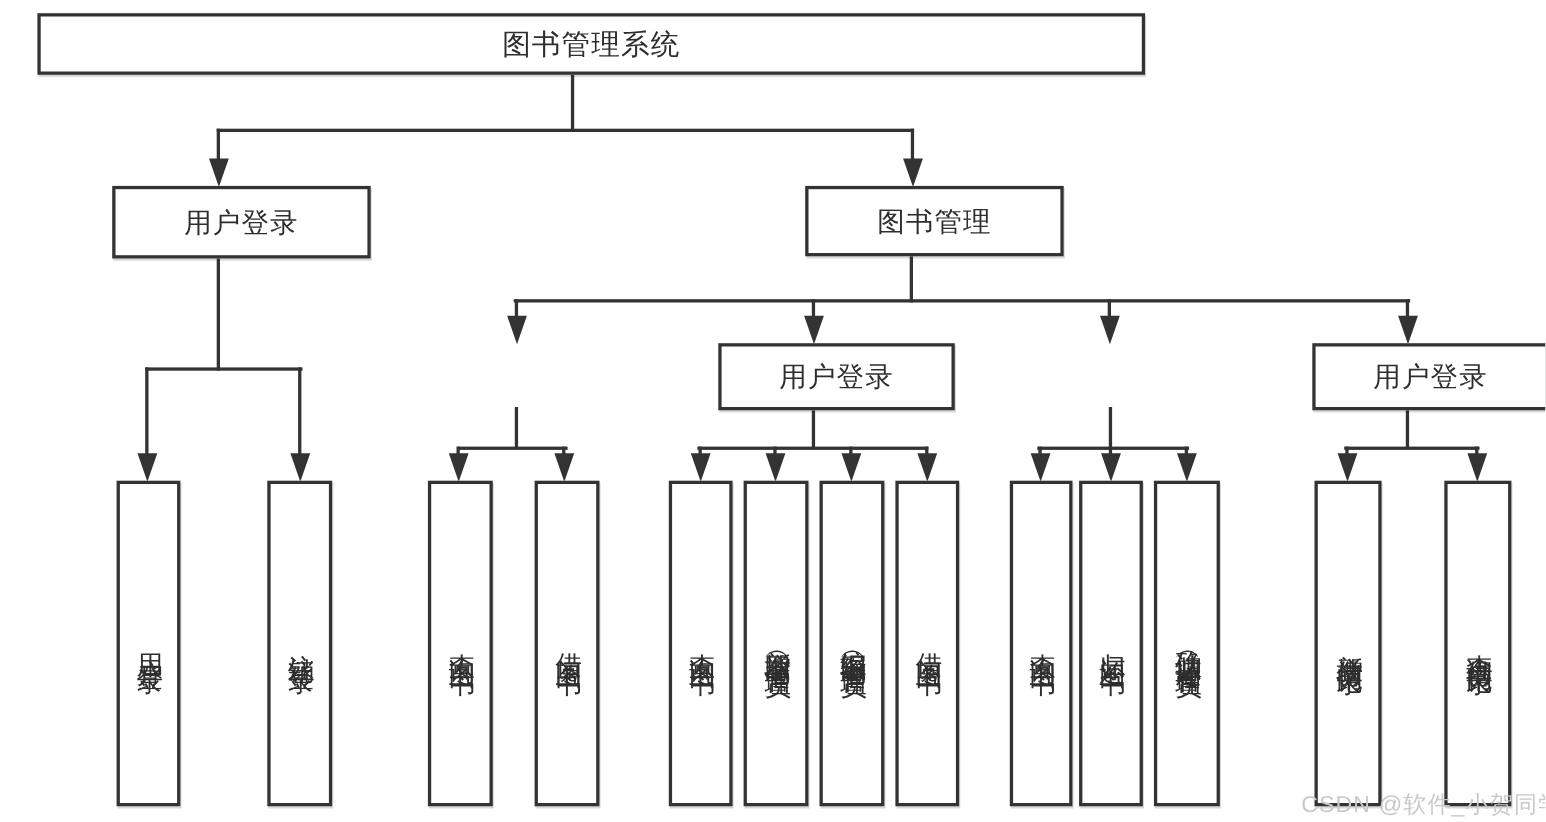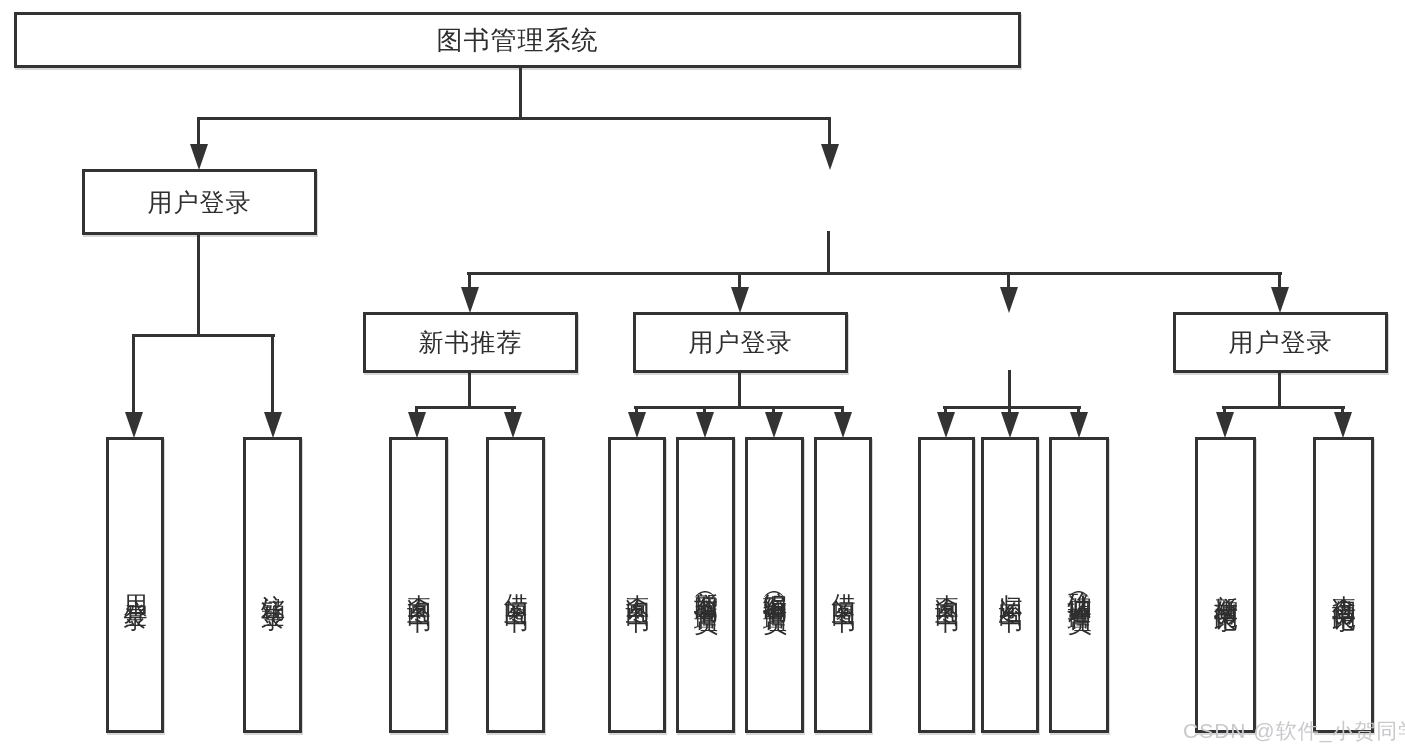--- a/index.html
+++ b/index.html
@@ -9,21 +9,21 @@
   
   .node{
     position:absolute;
     box-sizing:border-box;
     background:#ffffff;
     border:3px solid #333333;
     box-shadow:1px 2px 0 rgba(40,40,40,0.18);
     display:flex;align-items:center;justify-content:center;
     color:#2e2e2e;
   }
-  .hnode{font-size:25px;letter-spacing:1px;}
+  .hnode{font-size:25px;letter-spacing:1px;margin-left:20px;}
   .root{font-size:26px;}
   .vnode span{
     writing-mode:vertical-rl;
     text-orientation:mixed;
     font-size:24px;
     letter-spacing:5px;
     line-height:1.2;
     white-space:nowrap;
   }
   .vnode.tight span{letter-spacing:3px;}
@@ -109,22 +109,22 @@
   <div class="h" style="left:1222px;top:406px;width:123px"></div>
   <div class="v" style="left:1223px;top:406px;height:10px"></div>
   <div class="arrow" style="left:1216px;top:412px"></div>
   <div class="v" style="left:1341px;top:406px;height:10px"></div>
   <div class="arrow" style="left:1334px;top:412px"></div>
 
   <div class="node hnode root" style="left:14px;top:12px;width:1007px;height:56px">图书管理系统</div>
 
   <div class="node hnode" style="left:82px;top:169px;width:235px;height:66px">用户登录</div>
 
+  <div class="node hnode" style="left:712px;top:169px;width:235px;height:64px">图书管理</div>
 
-  <div class="node hnode" style="left:363px;top:312px;width:215px;height:61px">新书推荐</div>
 
   <div class="node hnode" style="left:633px;top:312px;width:215px;height:61px">用户登录</div>
 
 
   <div class="node hnode" style="left:1173px;top:312px;width:215px;height:61px">用户登录</div>
 
   <div class="node vnode" style="left:106px;top:437px;width:58px;height:296px">
     <span>用户登录</span>
   </div>
   <div class="node vnode" style="left:243px;top:437px;width:59px;height:296px">

